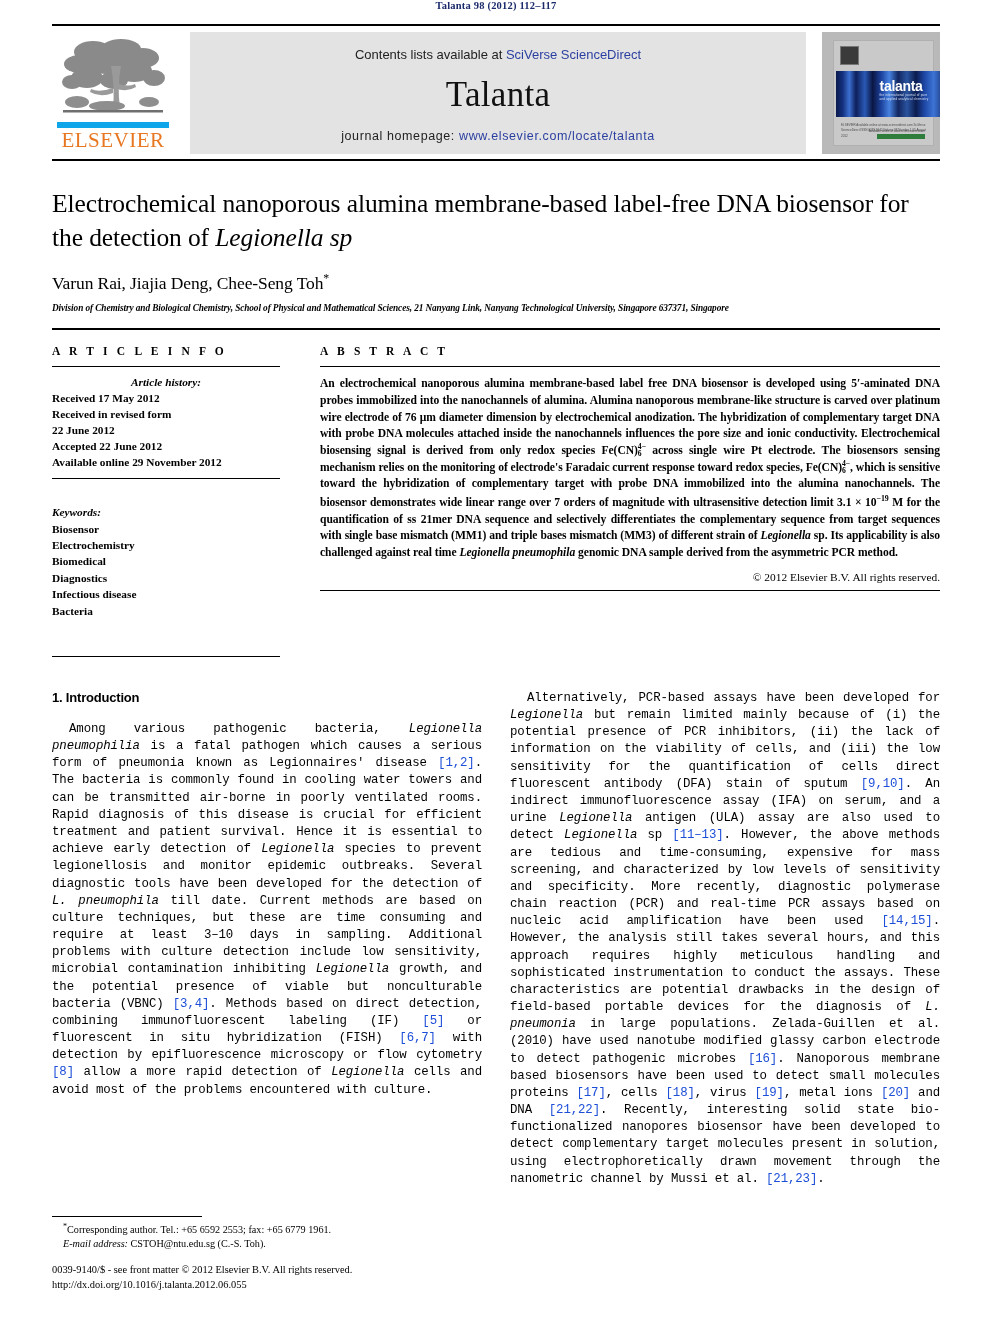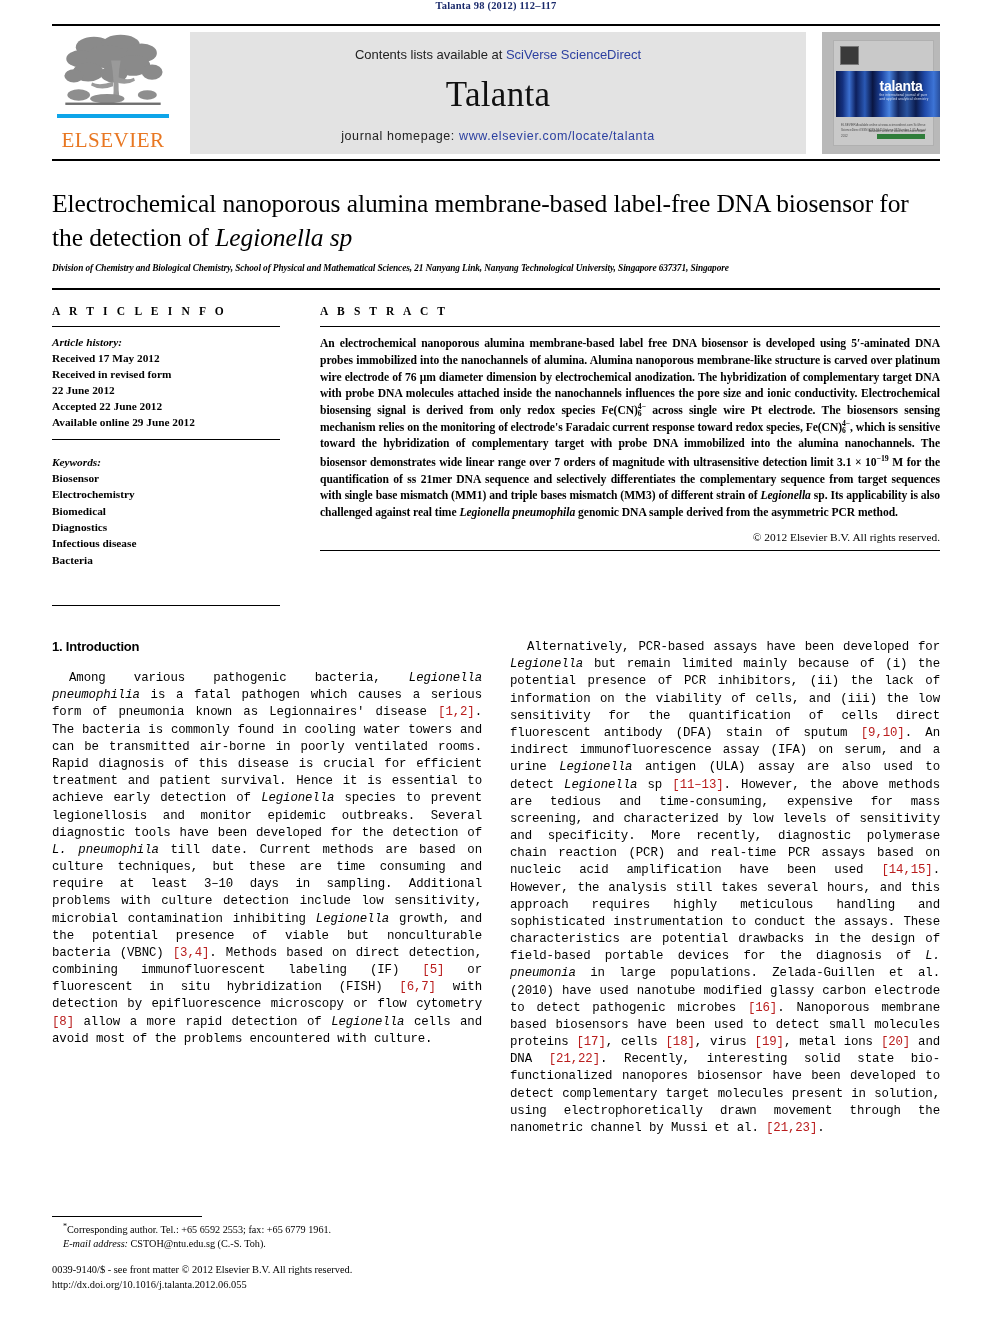--- a/index.html
+++ b/index.html
@@ -52,22 +52,22 @@
     justify-content: flex-end;
     padding-bottom: 3px;
   }
   .tree-svg { display:block; }
   .elsevier-word {
     font-family: "Liberation Serif", serif;
     font-size: 21px;
     letter-spacing: 0.5px;
     color: #E87722;
     line-height: 1;
-    border-top: 4px solid #0ea5e9;
-    padding-top: 12px;
+    border-top: 6px solid #0ea5e9;
+    padding-top: 2px;
     width: 112px;
     text-align: center;
   }
   .mast-center {
     flex: 1 1 auto;
     background: #e3e3e3;
     display: flex;
     flex-direction: column;
     align-items: center;
     justify-content: center;
@@ -190,26 +190,26 @@
     letter-spacing: 3.2px;
   }
   .thinrule { border-top: 1px solid #000; margin-top: 9px; }
 
   .history {
     font-size: 11.3px;
     font-weight: bold;
     line-height: 1.42;
     margin-top: 7px;
   }
-  .history .it { font-style: italic; }
+  .history .it { font-style: italic; text-align: center; }
   .kwblock {
     font-size: 11.3px;
     font-weight: bold;
     line-height: 1.45;
-    margin-top: 14px;
+    margin-top: 25px;
   }
   .kwblock .it { font-style: italic; }
   .rule-info-a { border-top: 1px solid #000; margin-top: 8px; }
 
   .abstract {
     font-size: 11.6px;
     font-weight: bold;
     line-height: 1.44;
     text-align: justify;
     margin-top: 9px;
@@ -243,21 +243,21 @@
   p.body {
     font-size: 12.4px;
     line-height: 1.385;
     text-align: justify;
     margin: 0;
     text-indent: 17px;
     letter-spacing: -0.12px;
     font-family: Liberation Mono, monospace;
   }
   p.body.first { margin-top: 16px; }
-  .ref { color: #b91c1c; }
+  .ref { color: #1d4ed8; }
   .it { font-style: italic; }
 
   
   .footnote-wrap {
     position: absolute;
     left: 52px;
     bottom: 30px;
     width: 430px;
   }
   .fn-rule { border-top: 1px solid #000; width: 150px; margin-bottom: 5px; }
@@ -342,37 +342,38 @@
 Volume 98  Number 1  15 August 2012</div>
         <div class="cover-foot-r">Available online at www.sciencedirect.com</div>
         <div class="cover-green"></div>
       </div>
     </div>
   </div>
   <div class="rule-mast"></div>
 
   <div class="titleblock">
     <h1 class="paper-title"><span>Electrochemical nanoporous alumina membrane-based label-free DNA biosensor for the detection of </span><span class="it">Legionella sp</span></h1>
+    <div class="authors"><span>Varun Rai, Jiajia Deng, Chee-Seng Toh</span><sup class="sup">*</sup></div>
     <div class="affil">Division of Chemistry and Biological Chemistry, School of Physical and Mathematical Sciences, 21 Nanyang Link, Nanyang Technological University, Singapore 637371, Singapore</div>
   </div>
   <div class="rule-title"></div>
 
   <div class="infoabs">
 
     <div class="col-info">
       <div class="sechead">A R T I C L E   I N F O</div>
       <div class="thinrule"></div>
 
       <div class="history">
         <div class="it">Article history:</div>
         <div>Received 17 May 2012</div>
         <div>Received in revised form</div>
         <div>22 June 2012</div>
         <div>Accepted 22 June 2012</div>
-        <div>Available online 29 June 2012</div>
+        <div>Available online 29 November 2012</div>
       </div>
       <div class="rule-info-a"></div>
 
       <div class="kwblock">
         <div class="it">Keywords:</div>
         <div>Biosensor</div>
         <div>Electrochemistry</div>
         <div>Biomedical</div>
         <div>Diagnostics</div>
         <div>Infectious disease</div>

